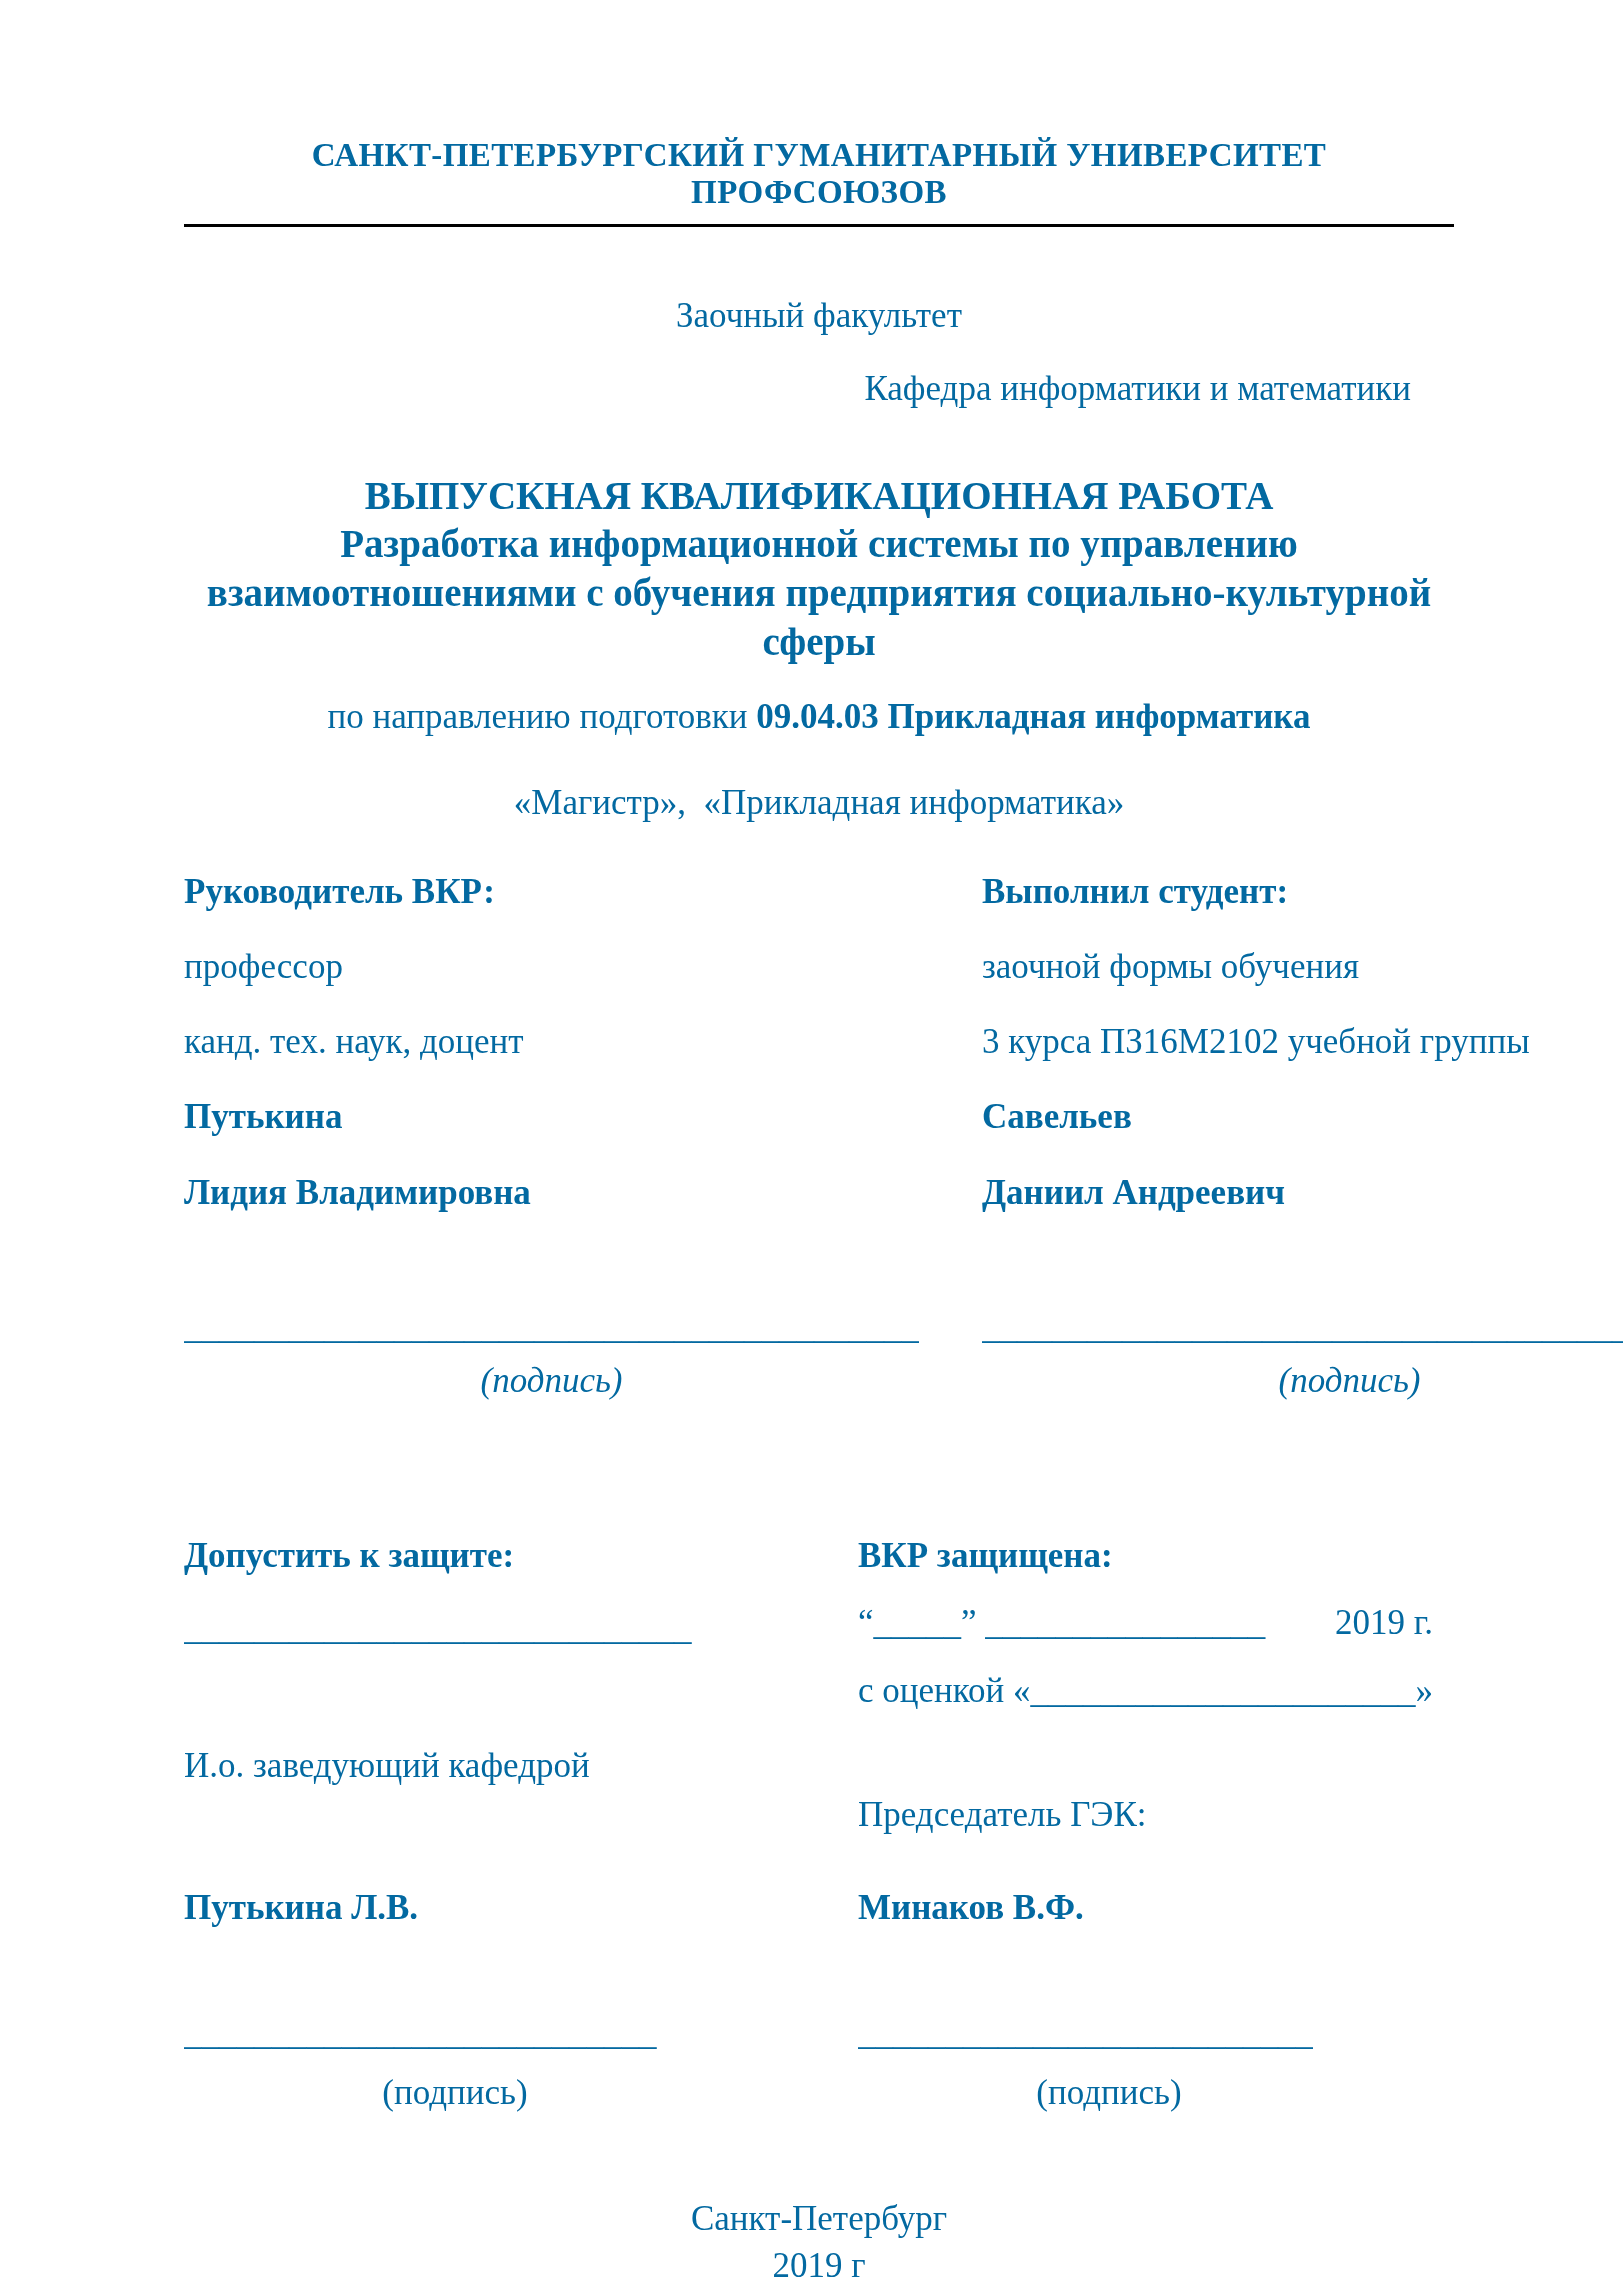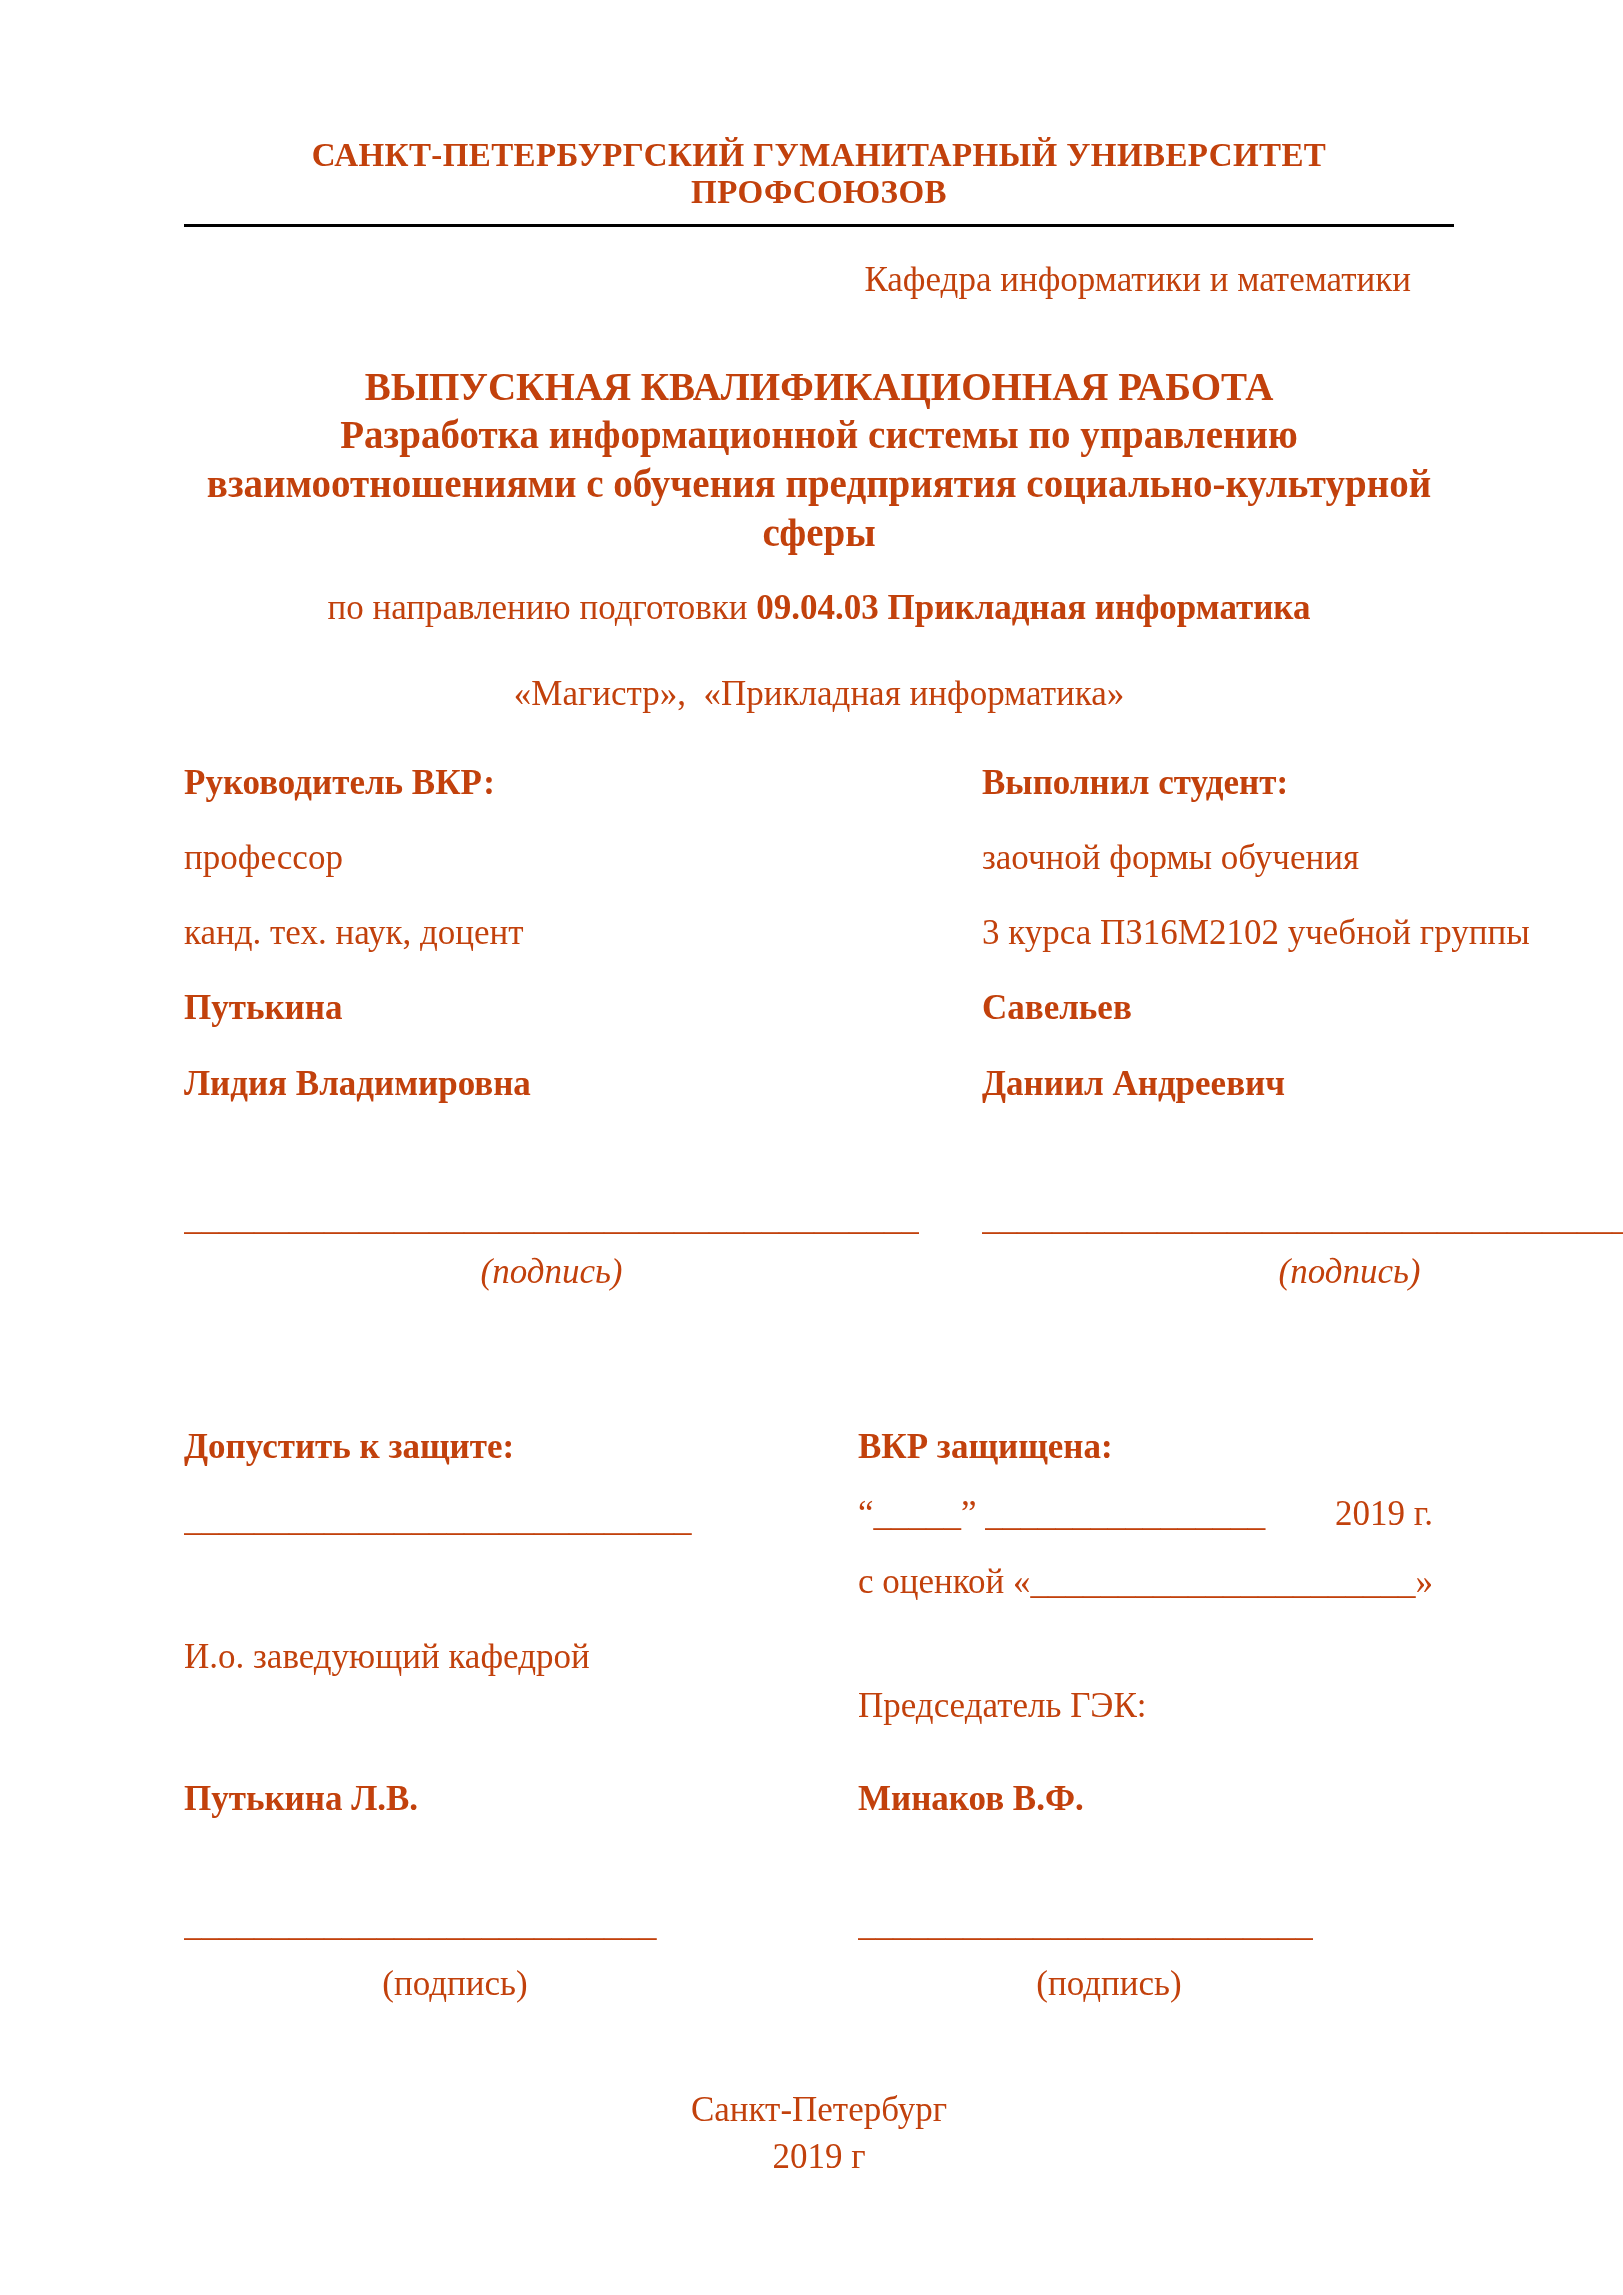--- a/index.html
+++ b/index.html
@@ -2,21 +2,21 @@
 <html style="font-size:12.6px"><head>
 <meta charset="utf-8">
 <style>
   html, body { margin: 0; padding: 0; background: #ffffff; }
   .page {
     position: relative;
     width: 1623px;
     height: 2295px;
     box-sizing: border-box;
     background: #ffffff;
-    color: #c2410c;
+    color: #0369a1;
     font-family: "Liberation Serif", serif;
     font-size: 35px;
     padding: 137px 169px 0 184px;
     overflow: hidden;
   }
   .bold { font-weight: bold; }
 
   .doc-header {
     text-align: center;
     font-weight: bold;
@@ -87,20 +87,21 @@
     line-height: 1.35;
   }
 </style>
 </head>
 <body>
 
 <div class="page">
 
   <div class="doc-header">САНКТ-ПЕТЕРБУРГСКИЙ ГУМАНИТАРНЫЙ УНИВЕРСИТЕТ ПРОФСОЮЗОВ</div>
 
+  <div class="faculty">Заочный факультет</div>
 
   <div class="department">Кафедра информатики и математики</div>
 
   <div class="title-block">
     <div>ВЫПУСКНАЯ КВАЛИФИКАЦИОННАЯ РАБОТА</div>
     <div>Разработка информационной системы по управлению взаимоотношениями с обучения предприятия социально-культурной сферы</div>
   </div>
 
   <div class="direction"><span>по направлению подготовки </span><span class="bold">09.04.03 Прикладная информатика</span></div>
 

